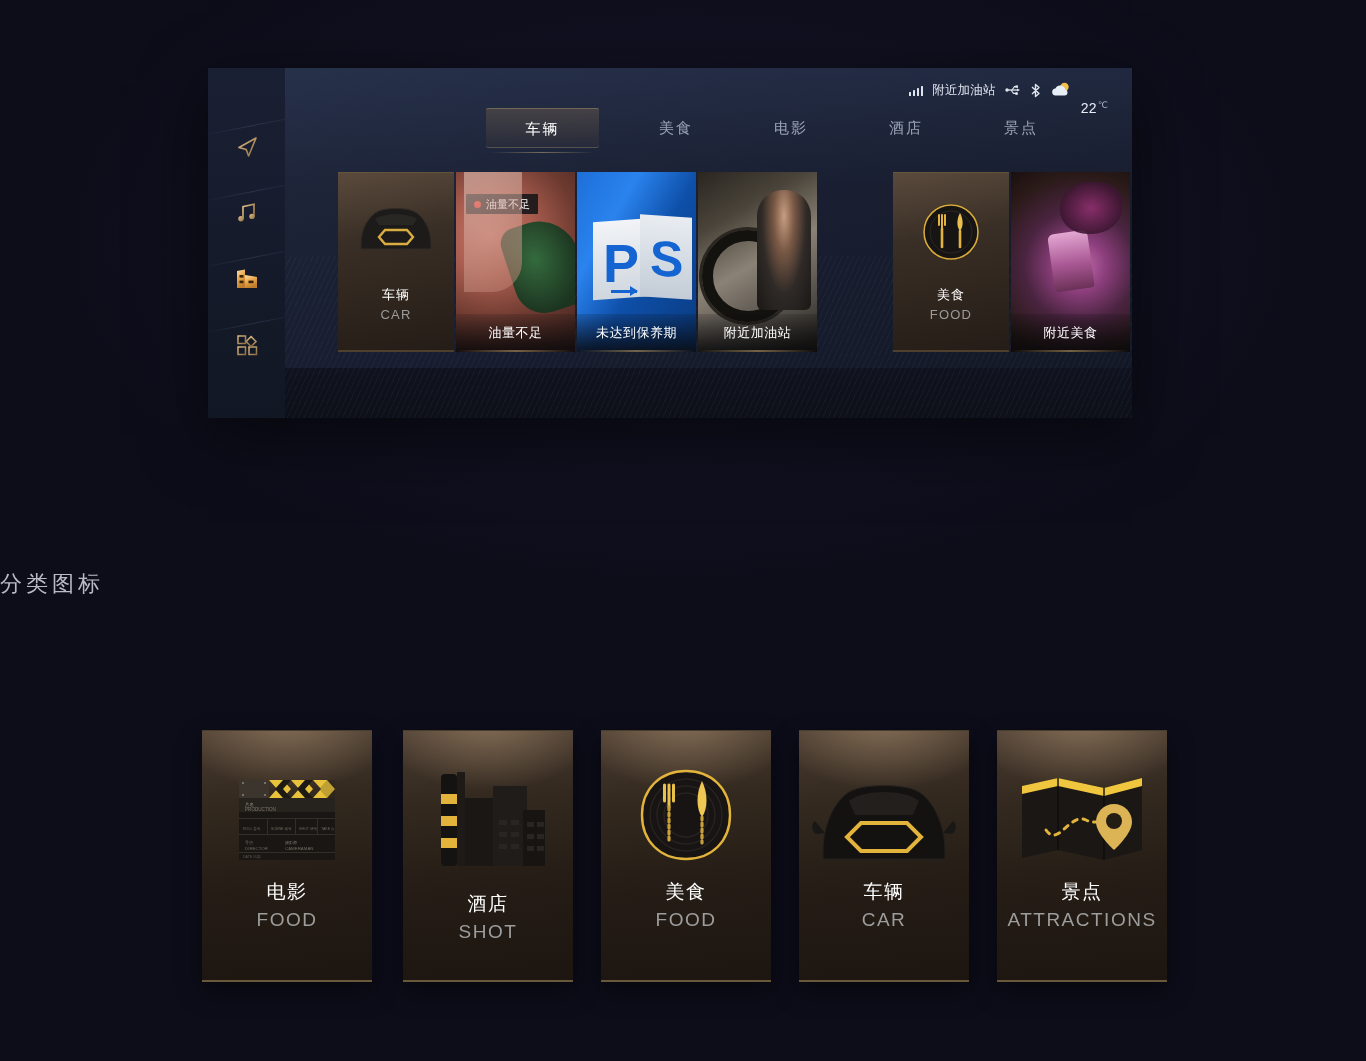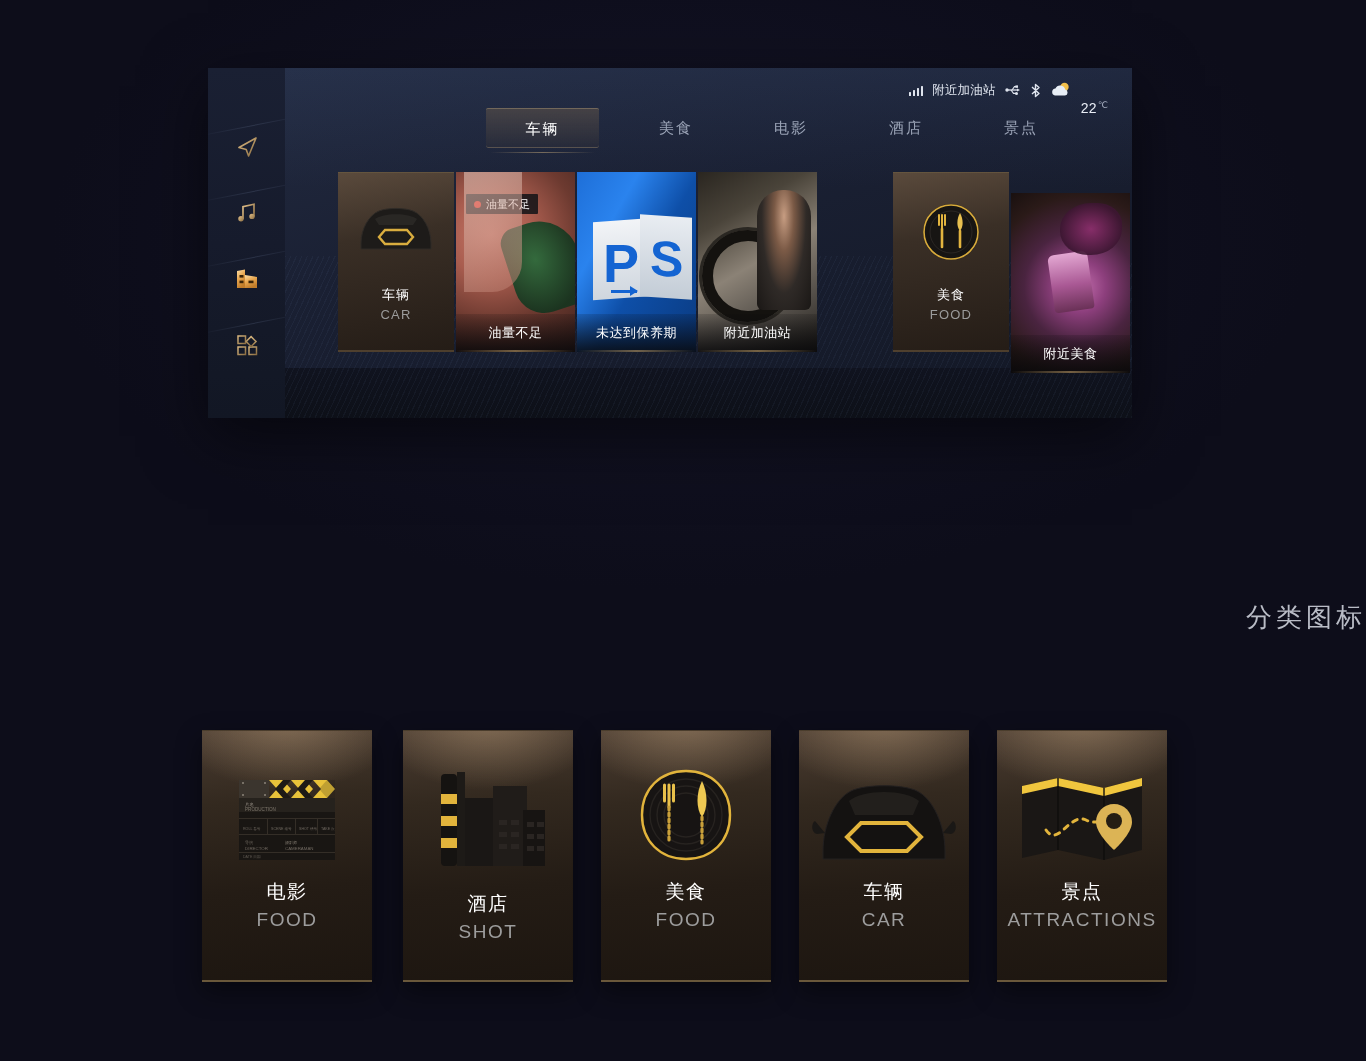--- a/index.html
+++ b/index.html
@@ -144,31 +144,31 @@
   .ph-park .s2::after{content:"S";position:absolute;left:10px;top:14px;font-size:50px;font-weight:bold;color:#1464d2;}
   .ph-maint{ background:
       linear-gradient(150deg,#2a2620 0%,#4a443a 25%,#8b8276 50%,#55504a 75%,#23201c 100%); }
   .ph-maint::before{ content:""; position:absolute; left:4px; top:58px; width:70px; height:70px;
       border:11px solid #14120f; border-radius:50%; box-shadow:0 0 0 3px #2a2722;}
   .ph-maint::after{ content:""; position:absolute; right:6px; top:18px; width:54px; height:120px;
       background:radial-gradient(ellipse at 50% 22%,#c79d82 0%,#7b5a46 26%,#2f2a27 58%,#1a1715 100%);
       border-radius:26px 26px 6px 6px;}
   .ph-food{ background:
       radial-gradient(circle at 58% 52%,#c46fae 0%,#8d3f7d 22%,#4a2440 48%,#2a1a18 78%,#19100f 100%),
-      linear-gradient(150deg,#6b4334,#241616); margin-top: 21px; }
+      linear-gradient(150deg,#6b4334,#241616); }
   .ph-food::before{ content:""; position:absolute; left:40px; top:60px; width:40px; height:58px;
       background:linear-gradient(180deg,#e3a7d2,#a95894 55%,#6a3157);
       border-radius:6px 6px 4px 4px; transform:rotate(-8deg);}
   .ph-food::after{ content:""; position:absolute; right:8px; top:10px; width:62px; height:52px;
       background:radial-gradient(ellipse,#8e2f6e,#3d1632 70%); border-radius:50% 40% 50% 45%; opacity:.9;}
 
   
   .sec-title{
-    position:absolute; left:0; right:0; top:600px; text-align:right;
-    color:#b9bcc6; font-size:26px; letter-spacing:4px;
+    position:absolute; left:0; right:0; top:569px; text-align:left;
+    color:#b9bcc6; font-size:22px; letter-spacing:4px;
   }
 
   
   .bigrow{ position:absolute; left:202px; top:730px; width:978px; height:252px; }
   .bigcard{
     position:absolute; top:0; width:170px; height:252px;
     background:
       radial-gradient(ellipse 190px 120px at 50% -6%, rgba(185,155,120,.55) 0%, rgba(0,0,0,0) 62%),
       linear-gradient(175deg,#4a3c31 0%,#33291f 28%,#241c15 62%,#1d1610 100%);
     border-top:1px solid rgba(180,150,110,.30);

